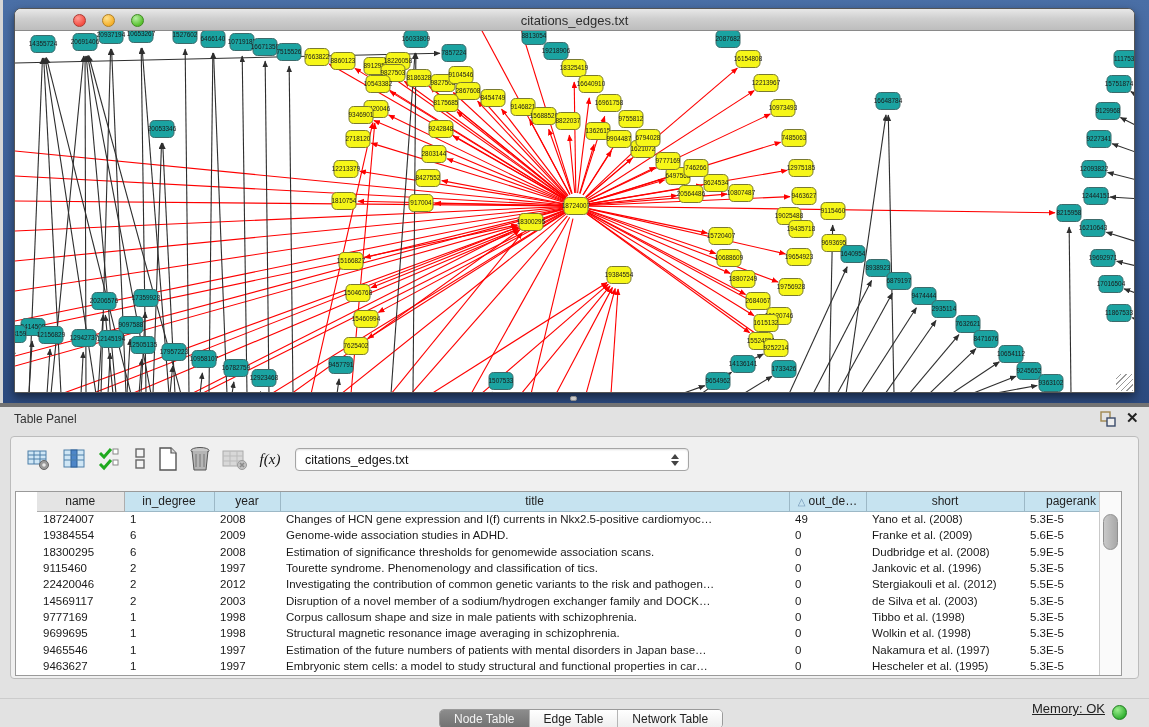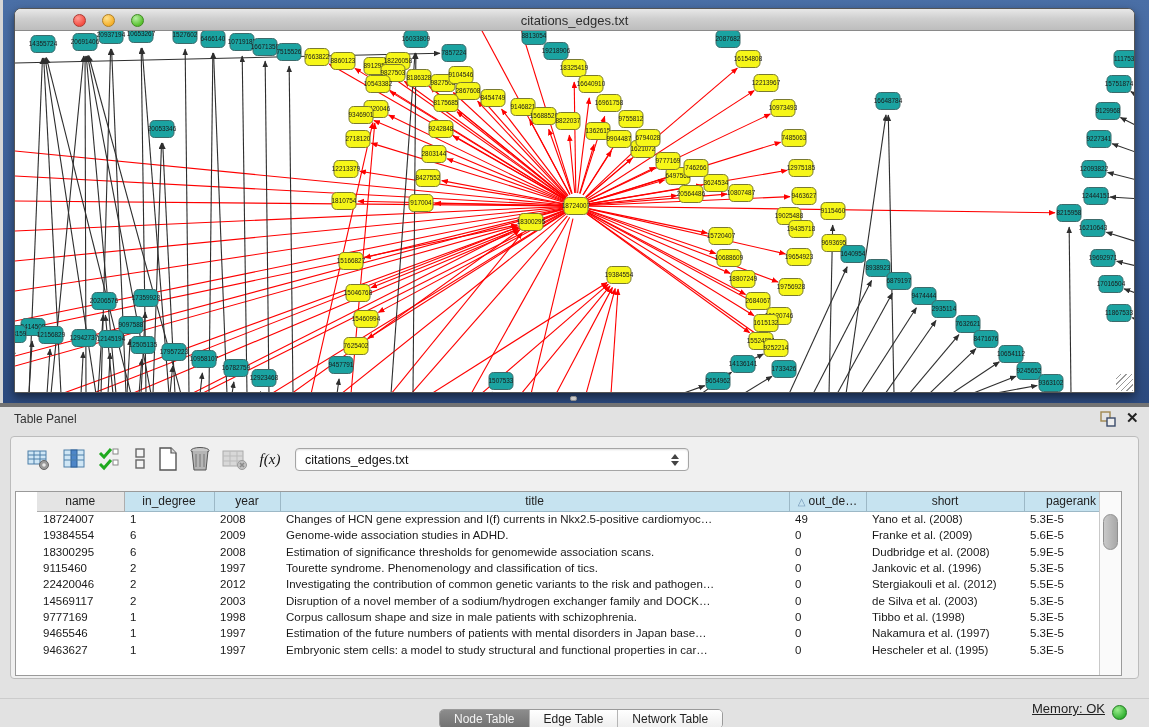--- a/index.html
+++ b/index.html
@@ -922,20 +922,29 @@
               <tr>
                 <td>9777169</td>
                 <td>1</td>
                 <td>1998</td>
                 <td>Corpus callosum shape and size in male patients with schizophrenia.</td>
                 <td>0</td>
                 <td>Tibbo et al. (1998)</td>
                 <td>5.3E-5</td>
               </tr>
               <tr>
+                <td>9699695</td>
+                <td>1</td>
+                <td>1998</td>
+                <td>Structural magnetic resonance image averaging in schizophrenia.</td>
+                <td>0</td>
+                <td>Wolkin et al. (1998)</td>
+                <td>5.3E-5</td>
+              </tr>
+              <tr>
                 <td>9465546</td>
                 <td>1</td>
                 <td>1997</td>
                 <td>Estimation of the future numbers of patients with mental disorders in Japan base…</td>
                 <td>0</td>
                 <td>Nakamura et al. (1997)</td>
                 <td>5.3E-5</td>
               </tr>
               <tr>
                 <td>9463627</td>

